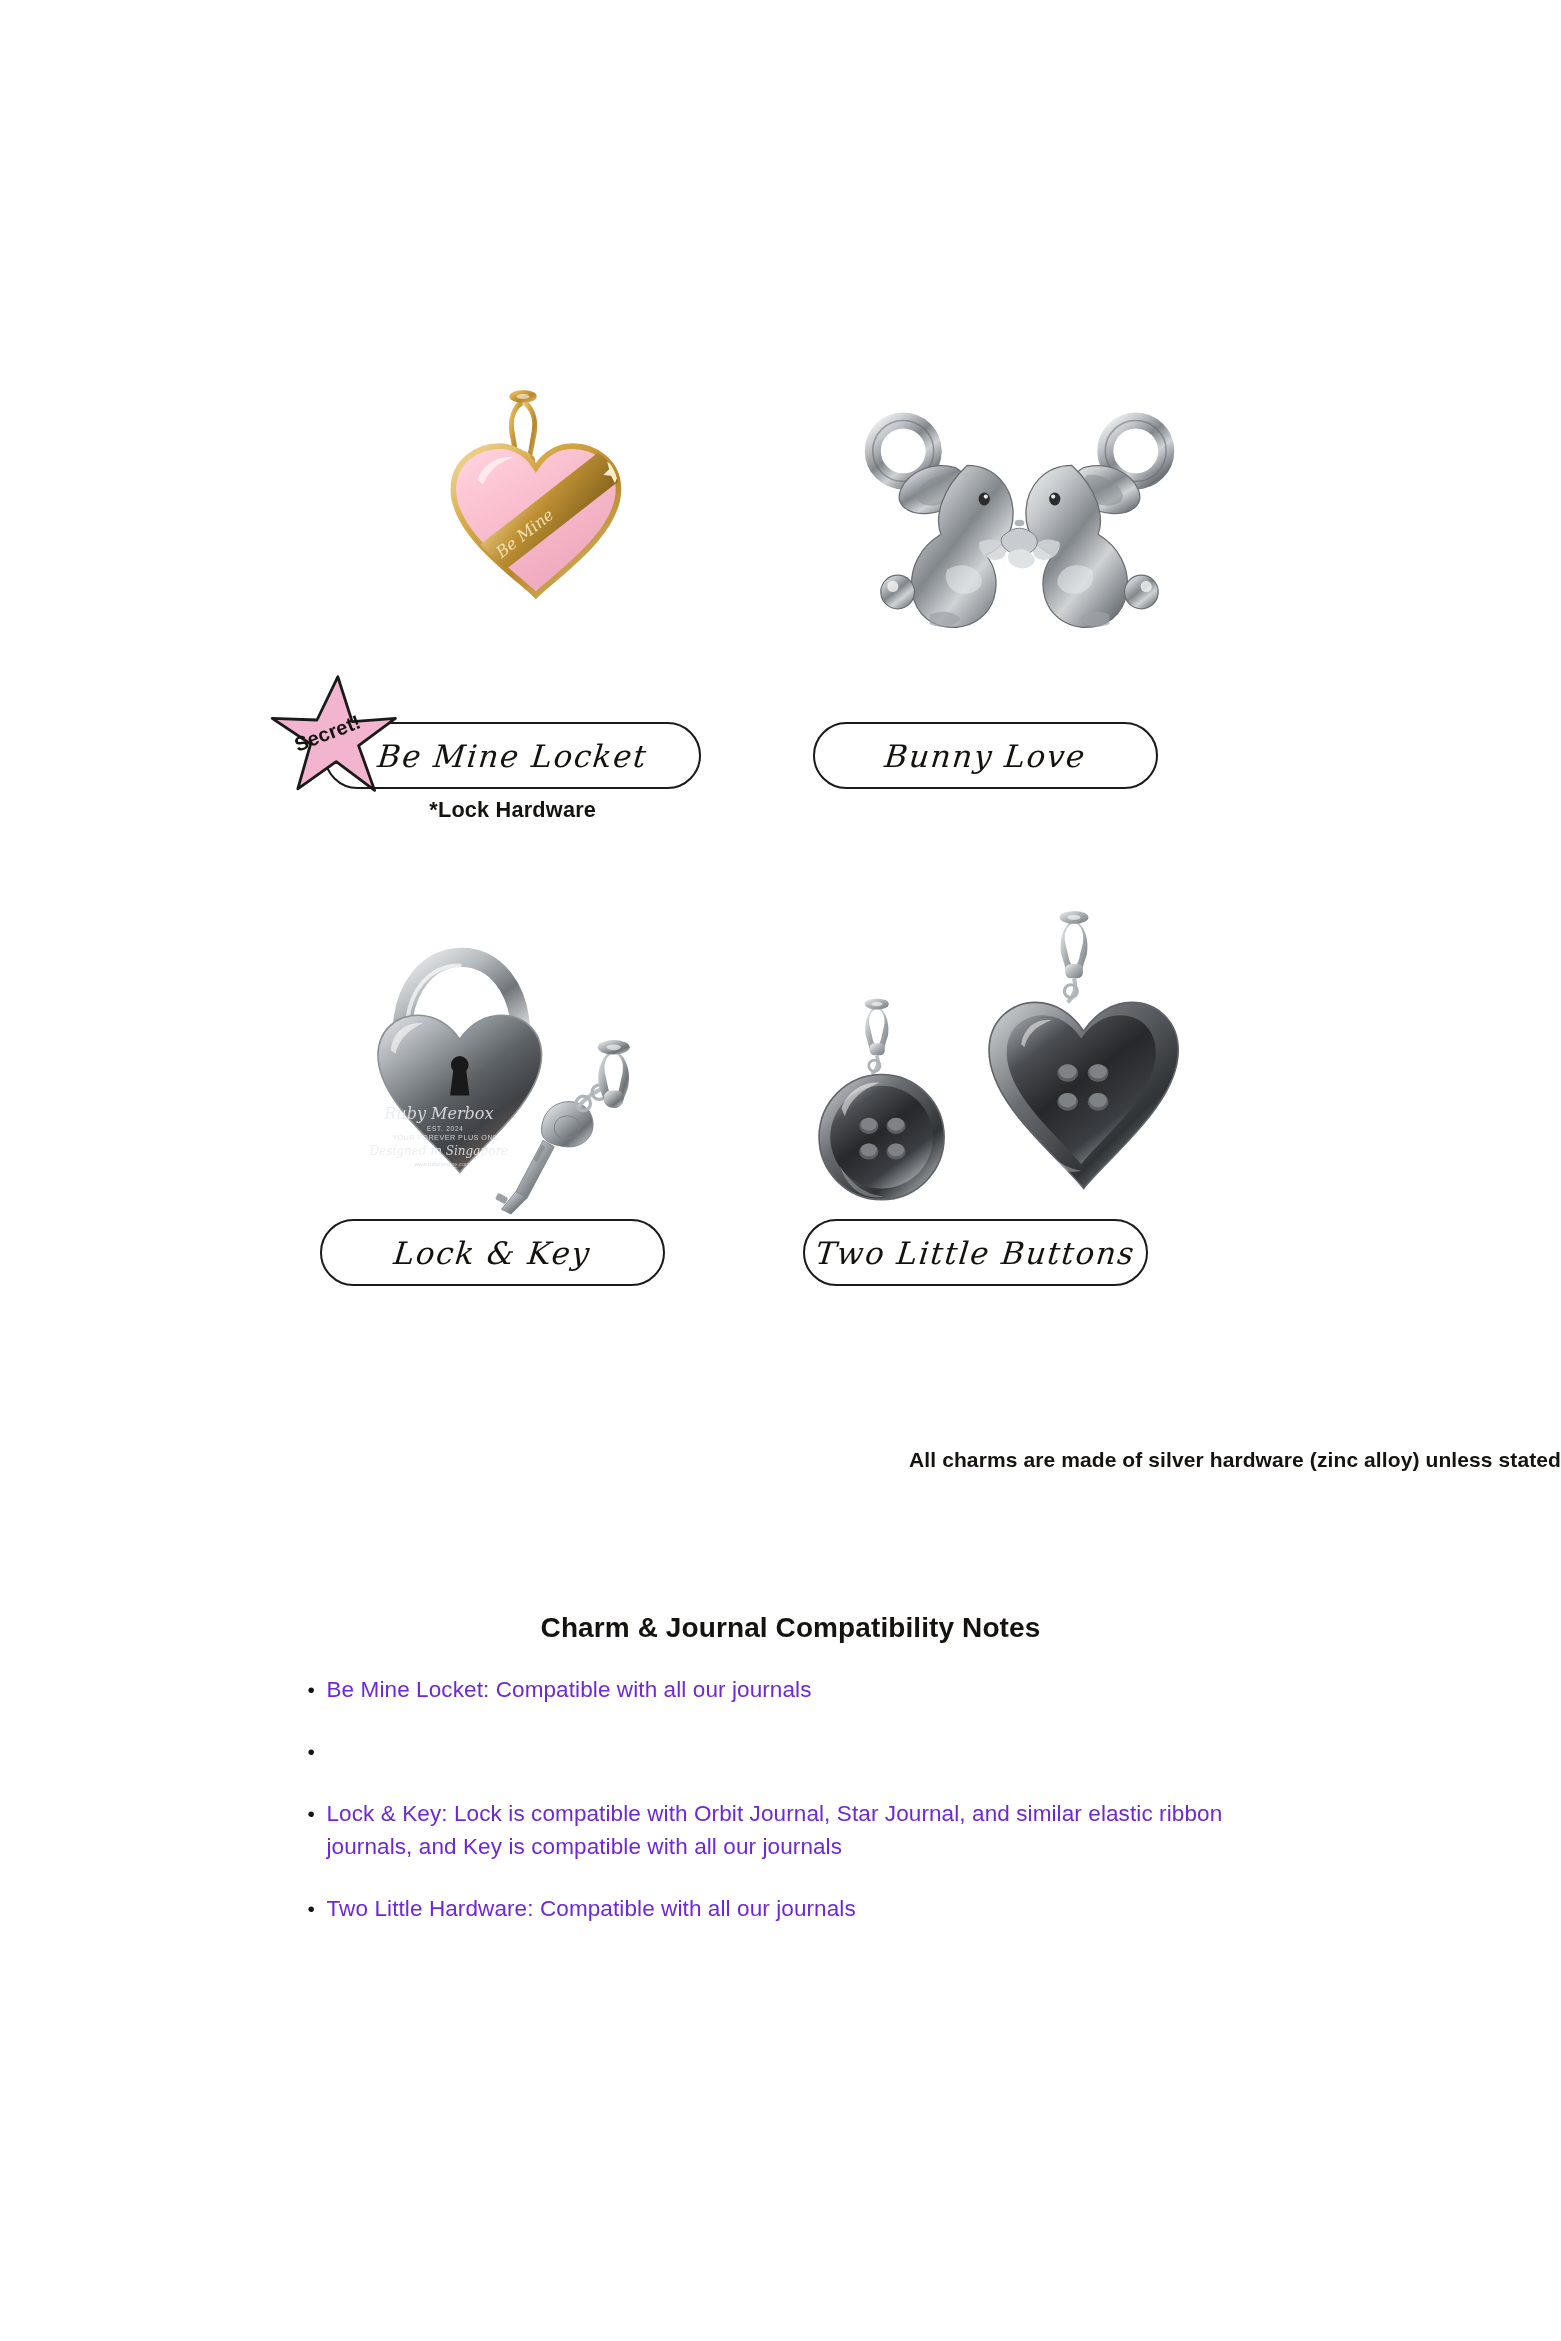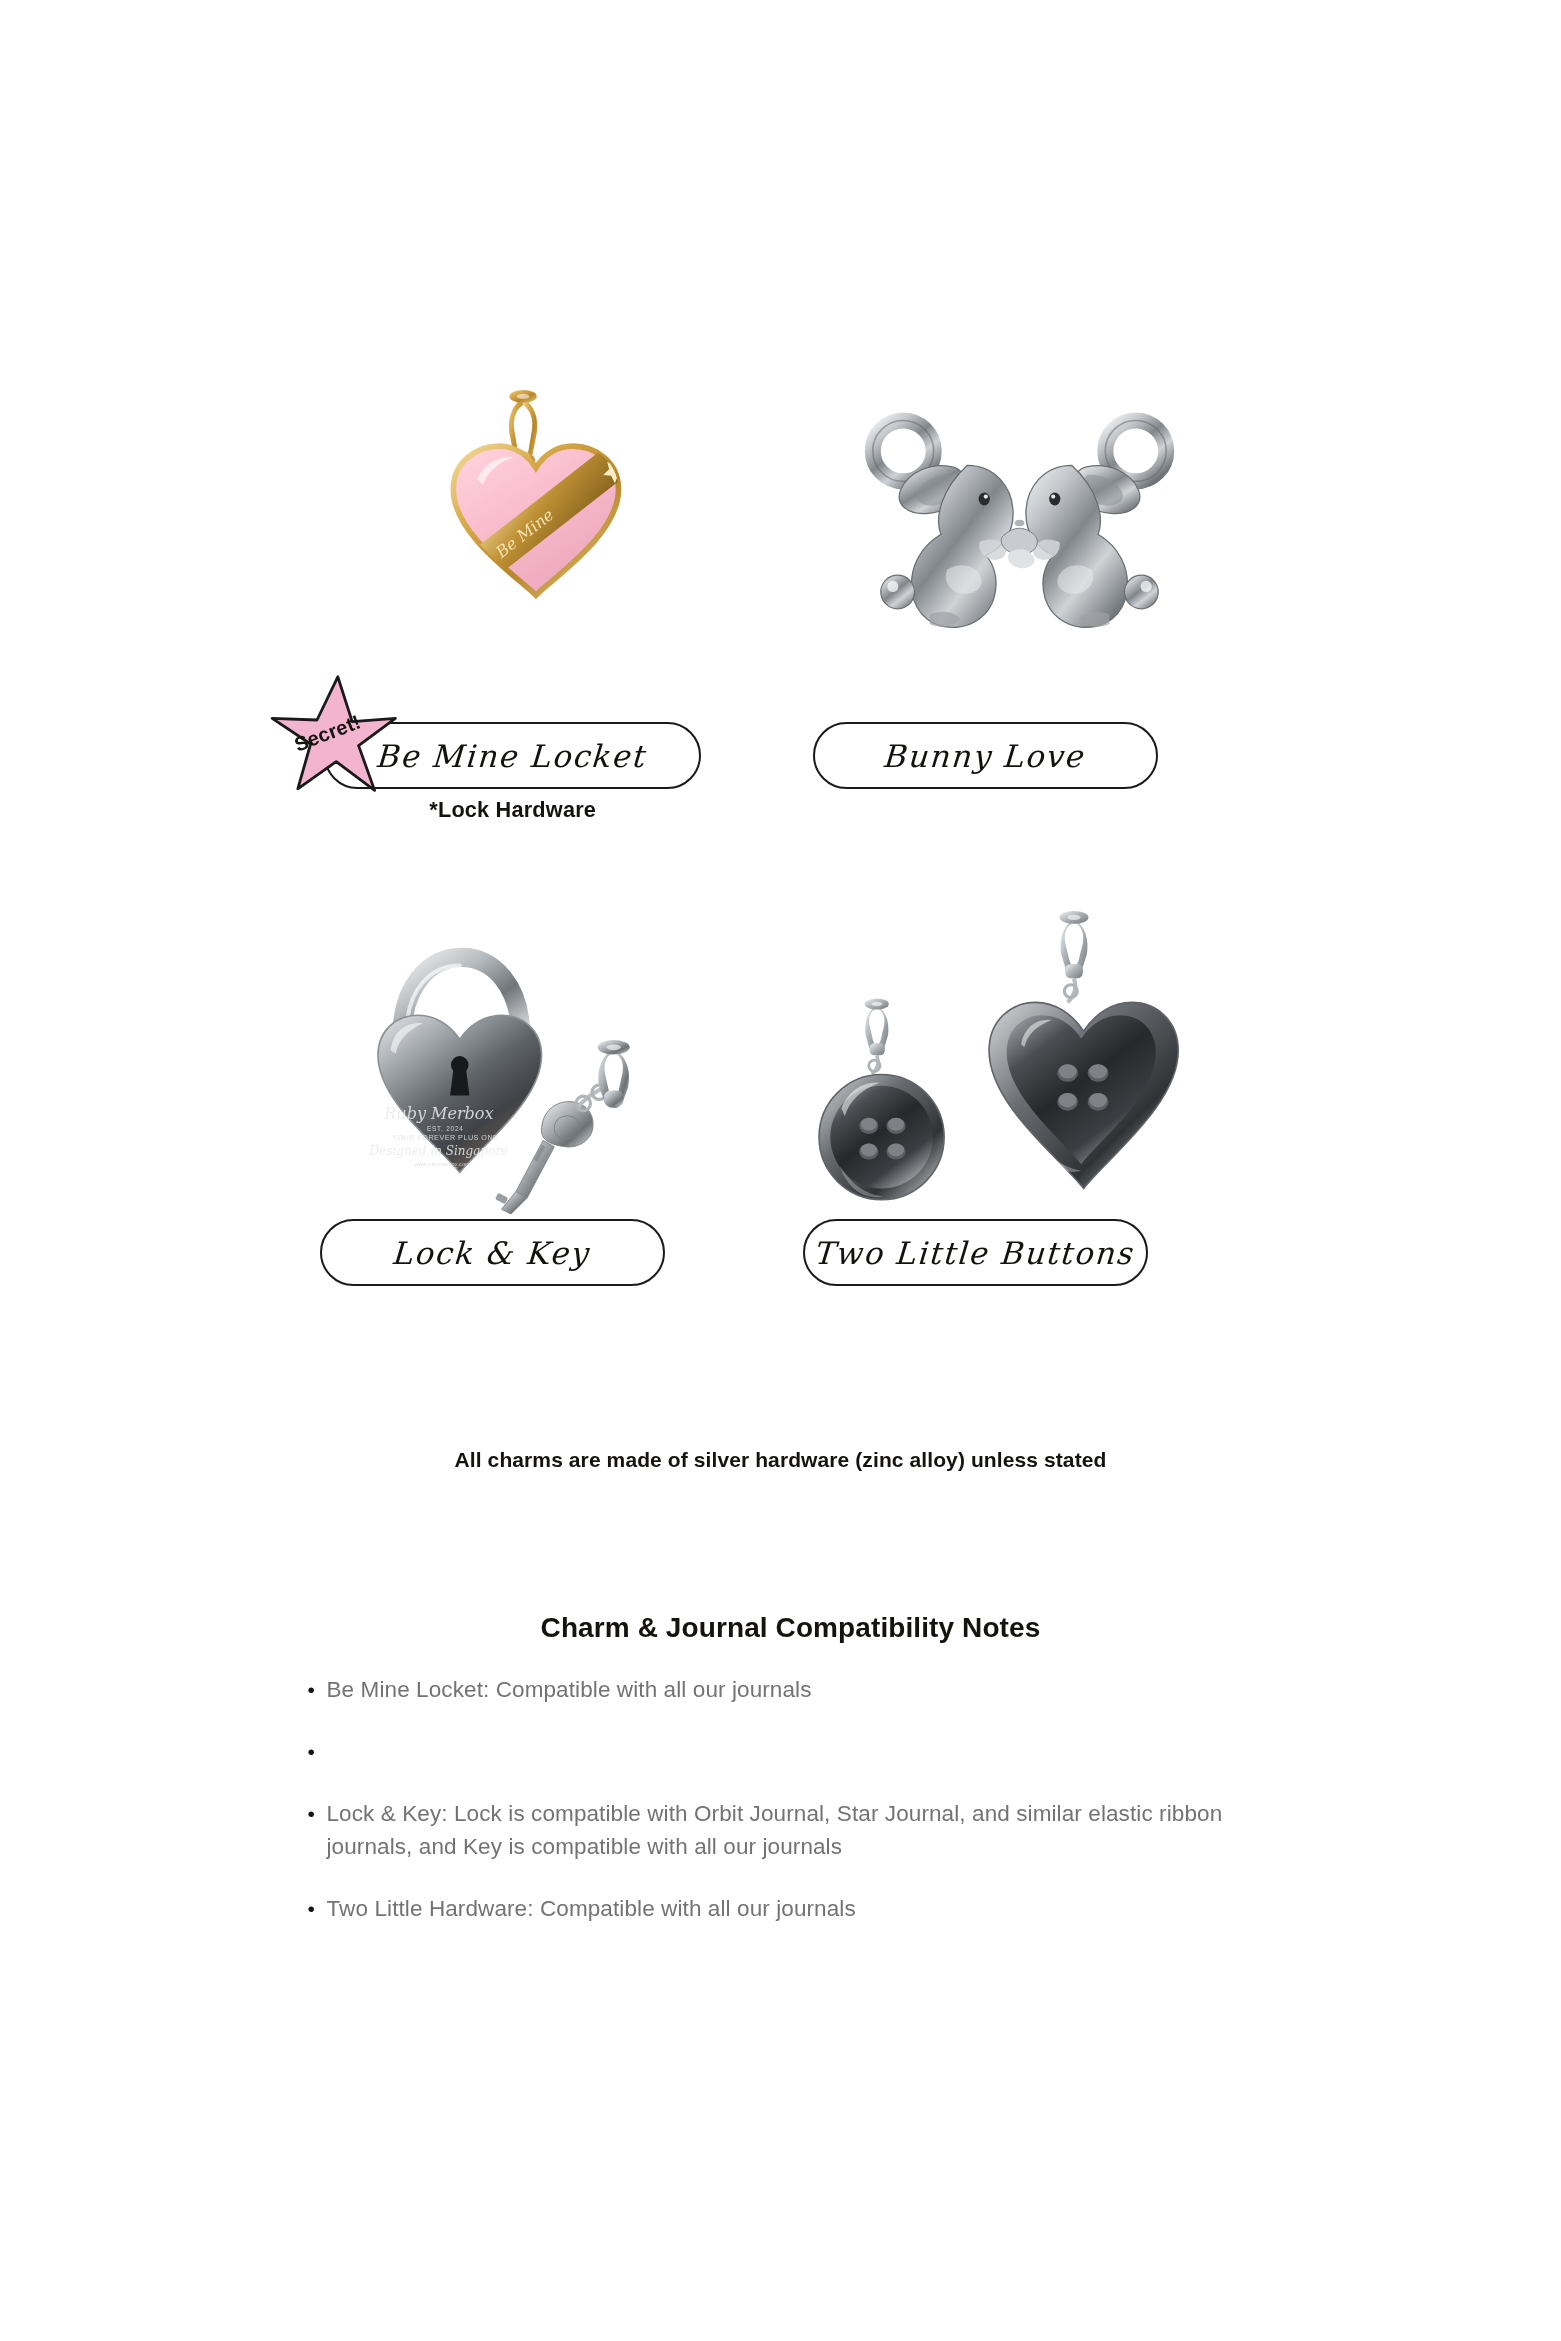--- a/index.html
+++ b/index.html
@@ -103,21 +103,21 @@
     transform: rotate(-21deg);
     letter-spacing: 0.2px;
   }
 
   
   .global-note {
     position: absolute;
     left: 0;
     top: 1448px;
     width: 1561px;
-    text-align: center;
+    text-align: right;
     font-size: 21px;
     font-weight: 700;
     color: #15130f;
     letter-spacing: 0.1px;
   }
 
   
   .notes {
     position: absolute;
     left: 285px;
@@ -139,21 +139,21 @@
   }
   .note-bullet {
     flex: 0 0 19px;
     font-size: 21px;
     line-height: 33px;
     color: #15130f;
   }
   .note-text {
     font-size: 22.5px;
     line-height: 33px;
-    color: #737373;
+    color: #6d28d9;
     max-width: 899px;
     letter-spacing: 0.1px;
   }
 
   svg.art { display: block; overflow: visible; }
 </style>
 </head>
 <body>
 
 <div class="page">

